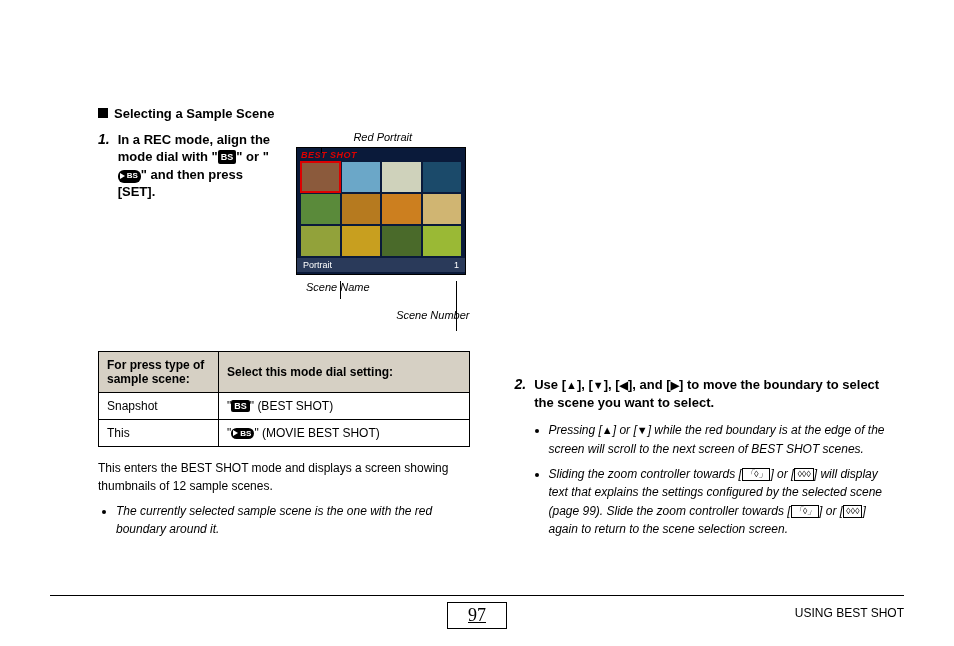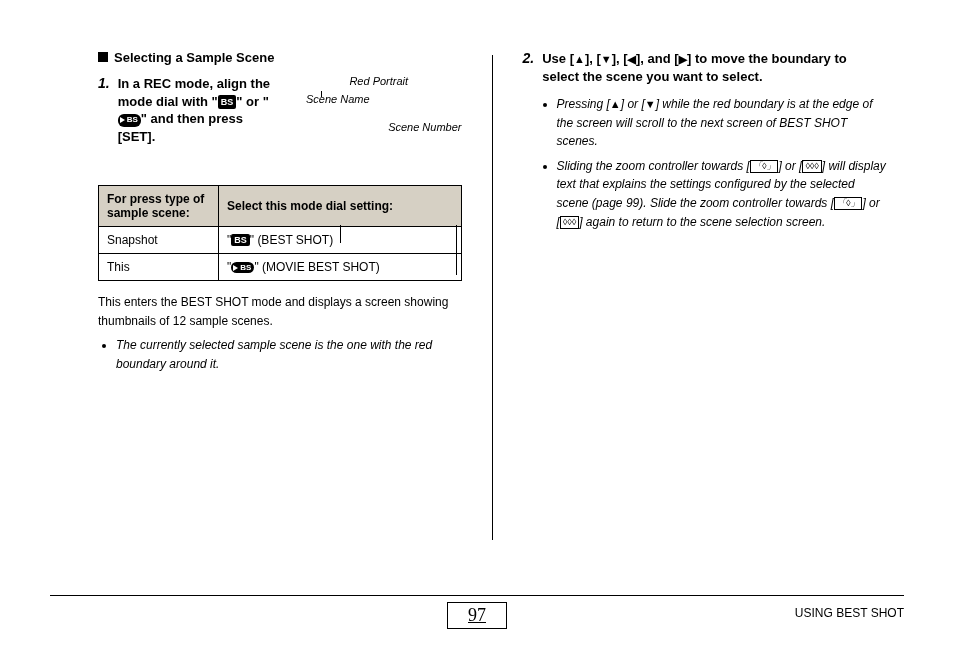--- a/index.html
+++ b/index.html
@@ -8,22 +8,23 @@
     font-size: 12px;
     color: #000;
     width: 954px;
     height: 646px;
     position: relative;
     background: #fff;
   }
   .page {
     display: flex;
     padding: 50px 50px 20px 80px;
-    gap: 12px;
+    gap: 4px;
     height: 565px;
+    align-items: flex-end;
   }
   .col {
     flex: 1;
     padding: 0 18px;
   }
   .rule {
     width: 1px;
     background: #000;
     margin: 5px 0;
   }
@@ -230,20 +231,41 @@
         <div class="step">
           <div class="step-num">1.</div>
           <div class="step-text">
             <span>In a REC mode, align the mode dial with "</span><span class="icon-bs">BS</span><span>" or "</span><span class="icon-mbs">BS</span><span>" and then press [SET].</span>
           </div>
         </div>
       </div>
 
       <div class="fig-wrap" style="position:relative;">
         <div class="callout">Red Portrait</div>
+        <div class="screen">
+          <div class="screen-title">BEST SHOT</div>
+          <div class="thumbs">
+            <div class="thumb t1"></div>
+            <div class="thumb t2"></div>
+            <div class="thumb t3"></div>
+            <div class="thumb t4"></div>
+            <div class="thumb t5"></div>
+            <div class="thumb t6"></div>
+            <div class="thumb t7"></div>
+            <div class="thumb t8"></div>
+            <div class="thumb t9"></div>
+            <div class="thumb t10"></div>
+            <div class="thumb t11"></div>
+            <div class="thumb t12"></div>
+          </div>
+          <div class="scene-bar">
+            <span>Portrait</span>
+            <span>1</span>
+          </div>
+        </div>
 
         <div class="pointer" style="left:25px; top:16px; height:6px;"></div>
         <div class="pointer" style="left:44px; top:150px; height:18px;"></div>
         <div class="pointer" style="left:160px; top:150px; height:50px;"></div>
 
         <div class="callout-below" style="margin-left:10px;">Scene Name</div>
         <div class="callout-below" style="text-align:right; margin-top:16px;">Scene Number</div>
       </div>
     </div>
 

